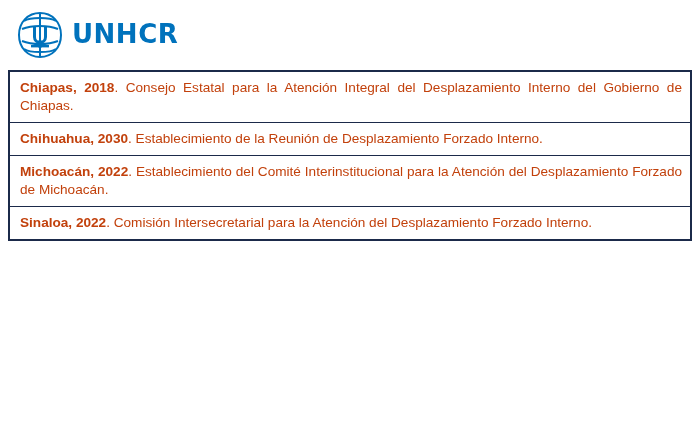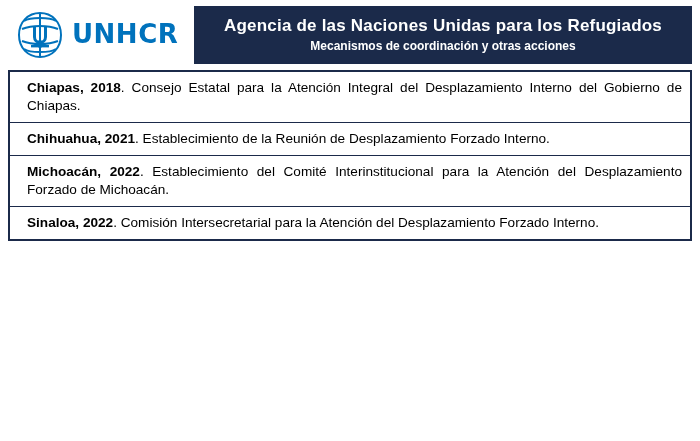--- a/index.html
+++ b/index.html
@@ -79,24 +79,24 @@
   
   .table {
     border: 2px solid #1b2a4a;
     border-top-width: 2px;
     width: 684px;
     margin: 0 auto;
     background: #ffffff;
   }
   .row {
     border-bottom: 1px solid #1b2a4a;
-    padding: 7px 8px 7px 17px;
+    padding: 7px 8px 7px 10px;
     font-size: 13.6px;
     line-height: 1.32;
-    color: #000000;
+    color: #c2410c;
     text-align: justify;
     text-justify: inter-word;
   }
   .row:last-child { border-bottom: none; }
   .row b { font-weight: bold; }
 </style>
 </head>
 <body>
 
 <div class="slide">
@@ -119,35 +119,31 @@
             <rect x="24.6" y="31" width="2.8" height="8"></rect>
             <path d="M17 36 h18 v2.4 H17 Z"></path>
           </g>
         </svg>
       </span>
       <span class="logo-text">
         <span class="l1">UNHCR</span>
       </span>
     </div>
 
-    <div class="title-block">
-      <div class="title-main">Agencia de las Naciones Unidas para los Refugiados</div>
-      <div class="title-sub">Mecanismos de coordinación y otras acciones</div>
-    </div>
 
   </div>
 
   <div class="table">
 
     <div class="row">
       <b>Chiapas, 2018</b><span>. Consejo Estatal para la Atención Integral del Desplazamiento Interno del Gobierno de Chiapas.</span>
     </div>
 
     <div class="row">
-      <b>Chihuahua, 2021</b><span>. Establecimiento de la Reunión de Desplazamiento Forzado Interno.</span>
+      <b>Chihuahua, 2030</b><span>. Establecimiento de la Reunión de Desplazamiento Forzado Interno.</span>
     </div>
 
     <div class="row">
       <b>Michoacán, 2022</b><span>. Establecimiento del Comité Interinstitucional para la Atención del Desplazamiento Forzado de Michoacán.</span>
     </div>
 
     <div class="row">
       <b>Sinaloa, 2022</b><span>. Comisión Intersecretarial para la Atención del Desplazamiento Forzado Interno.</span>
     </div>
 

